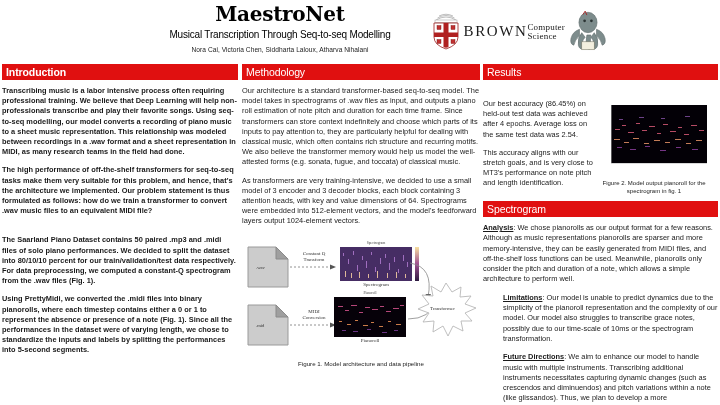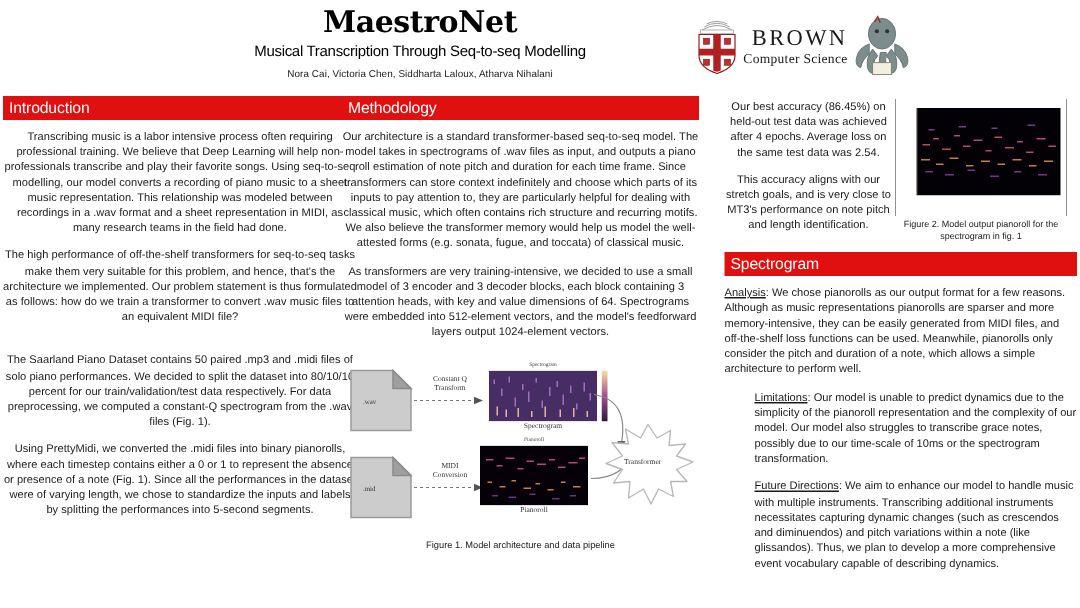--- a/index.html
+++ b/index.html
@@ -61,22 +61,21 @@
     width: 170px;
     height: 54px;
     display: flex;
     align-items: center;
     justify-content: flex-end;
     gap: 3px;
   }
   .crest { width: 30px; height: 38px; flex: 0 0 auto; }
   .brown-word {
     display: flex;
-    flex-direction: column;
-    align-items: flex-end;
+    align-items: center;
     justify-content: center;
     line-height: 1;
   }
   .brown-word .b1 {
     font-family: "Liberation Serif", serif;
     font-size: 15px;
     letter-spacing: 1.6px;
     color: #1a1a1a;
   }
   .brown-word .b2 {
@@ -94,63 +93,63 @@
     top: 64px;
     left: 0;
     width: 720px;
     height: 341px;
   }
   .col {
     position: absolute;
     top: 0;
     height: 341px;
   }
-  .col-1 { left: 2px;   width: 236px; }
-  .col-2 { left: 228px; width: 238px; }
+  .col-1 { left: 2px;   width: 236px; font-weight: bold; }
+  .col-2 { left: 242px; width: 238px; }
   .col-3 { left: 483px; width: 235px; }
 
   .section-bar {
     background: #e01010;
     color: #ffffff;
     font-size: 10.5px;
     line-height: 14px;
     padding: 1px 0 1px 4px;
     height: 14px;
     letter-spacing: -0.1px;
     box-sizing: content-box;
   }
   .body-text {
     font-size: 7.4px;
     line-height: 10.2px;
     color: #1a1a1a;
-    text-align: center;
+    text-align: left;
     margin: 0;
     letter-spacing: 0.02px;
   }
   .body-text.p-gap { margin-top: 8px; }
   .sec-gap { height: 6px; }
   .sec-gap-lg { height: 13px; }
 
   .disc-text {
     font-size: 7.4px;
     line-height: 10.3px;
     color: #1a1a1a;
     margin: 0;
   }
   .disc-text.p-gap { margin-top: 8px; margin-left: 20px; }
   .disc-label {
     text-decoration: underline;
-    font-weight: normal;
+    font-weight: bold;
   }
 
   
   .results-row {
     display: flex;
     gap: 2px;
-    margin-top: 2px;
+    margin-top: 19px;
   }
   .results-text { width: 112px; flex: 0 0 auto; }
   .fig2-wrap { width: 114px; flex: 0 0 auto; }
   .fig2-img {
     width: 114px;
     height: 78px;
     background: #000;
     position: relative;
     overflow: hidden;
     border: 0;
@@ -414,20 +413,21 @@
                  L29 45 L19 51 L20 40 L9 41 L15 32 L4 28 L15 23 L8 14 L19 15 L17 5 L27 11 Z" fill="#ffffff" stroke="#b8b8b8" stroke-width="0.9" stroke-linejoin="round"></path>
       </svg>
       <div class="star-label" style="left:188px; top:69px;">Transformer</div>
     </div>
 
     <div class="fig1-caption">Figure 1. Model architecture and data pipeline</div>
   </div>
 
   <div class="col col-3">
 
+    <div class="section-bar">Results</div>
 
     <div class="results-row">
       <div class="results-text">
         <p class="body-text">Our best accuracy (86.45%) on held-out test data was achieved after 4 epochs. Average loss on the same test data was 2.54.</p>
         <p class="body-text p-gap">This accuracy aligns with our stretch goals, and is very close to MT3's performance on note pitch and length identification.</p>
       </div>
 
       <div class="fig2-wrap">
         <div class="fig2-img">
           <svg width="114" height="78" viewBox="0 0 114 78">

